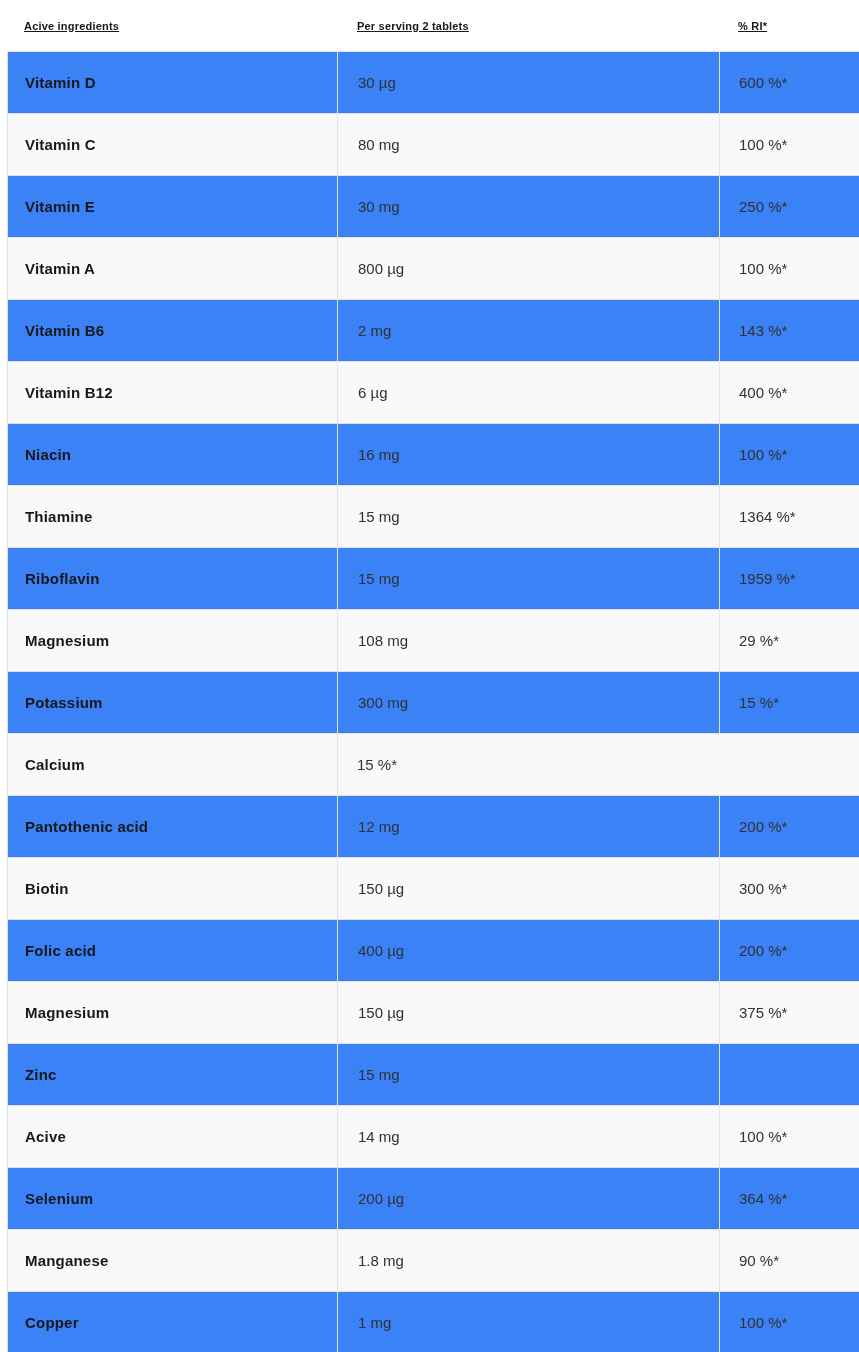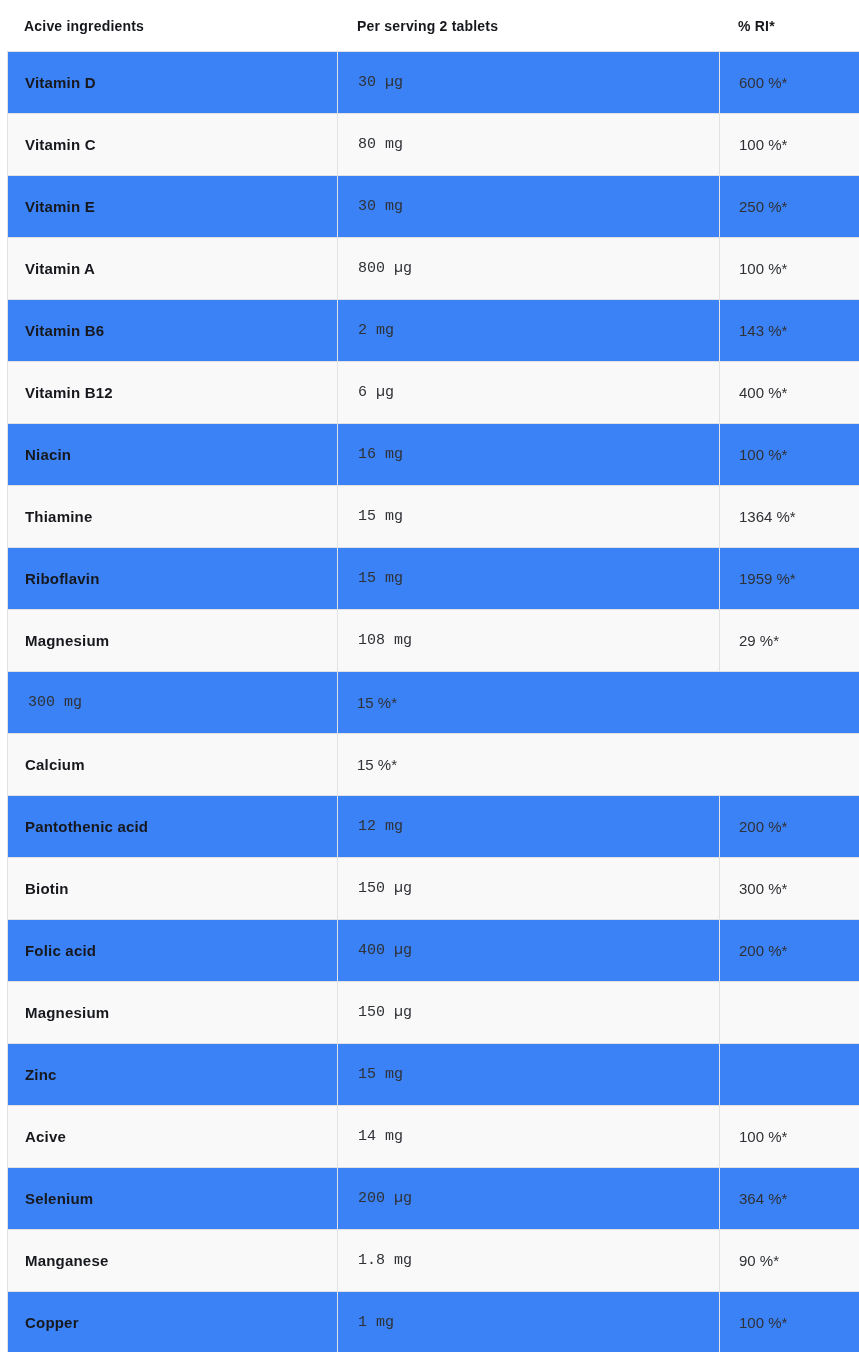--- a/index.html
+++ b/index.html
@@ -17,25 +17,26 @@
     width: 852px;
   }
   
   .header-row {
     display: grid;
     grid-template-columns: 330px 382px 1fr;
     height: 51px;
     align-items: center;
   }
   .header-cell {
-    font-size: 14px;
+    font-size: 11px;
     font-weight: 700;
     letter-spacing: 0.2px;
     color: var(--heading-text, #17181d);
     white-space: nowrap;
+    text-decoration: underline;
   }
   .header-cell.c1 { padding-left: 17px; }
   .header-cell.c2 { padding-left: 20px; }
   .header-cell.c3 { padding-left: 19px; }
   
   .table {
     border-top: 1px solid var(--border, #e2e2e2);
     border-left: 1px solid var(--border, #e2e2e2);
   }
   .row {
@@ -56,21 +57,20 @@
     padding-left: 17px;
     font-weight: 700;
     letter-spacing: 0.2px;
     color: var(--heading-text, #17181d);
     border-right: 1px solid var(--border, #e2e2e2);
   }
   .cell.amount {
     padding-left: 20px;
     color: var(--body-text, #2f3136);
     border-right: 1px solid var(--border, #e2e2e2);
-    font-family: Liberation Mono, monospace;
   }
   .cell.ri {
     padding-left: 19px;
     color: var(--body-text, #2f3136);
   }
 </style>
 </head>
 <body>
 
 <div class="wrap">
@@ -137,20 +137,21 @@
         <div class="cell ri">1959 %*</div>
       </div>
 
       <div class="row">
         <div class="cell name">Magnesium</div>
         <div class="cell amount">108 mg</div>
         <div class="cell ri">29 %*</div>
       </div>
 
       <div class="row">
+        <div class="cell name">Potassium</div>
         <div class="cell amount">300 mg</div>
         <div class="cell ri">15 %*</div>
       </div>
 
       <div class="row">
         <div class="cell name">Calcium</div>
         <div class="cell ri">15 %*</div>
       </div>
 
       <div class="row">
@@ -167,20 +168,21 @@
 
       <div class="row">
         <div class="cell name">Folic acid</div>
         <div class="cell amount">400 µg</div>
         <div class="cell ri">200 %*</div>
       </div>
 
       <div class="row">
         <div class="cell name">Magnesium</div>
         <div class="cell amount">150 µg</div>
+        <div class="cell ri">375 %*</div>
       </div>
 
       <div class="row">
         <div class="cell name">Zinc</div>
         <div class="cell amount">15 mg</div>
       </div>
 
       <div class="row">
         <div class="cell name">Acive</div>
         <div class="cell amount">14 mg</div>

